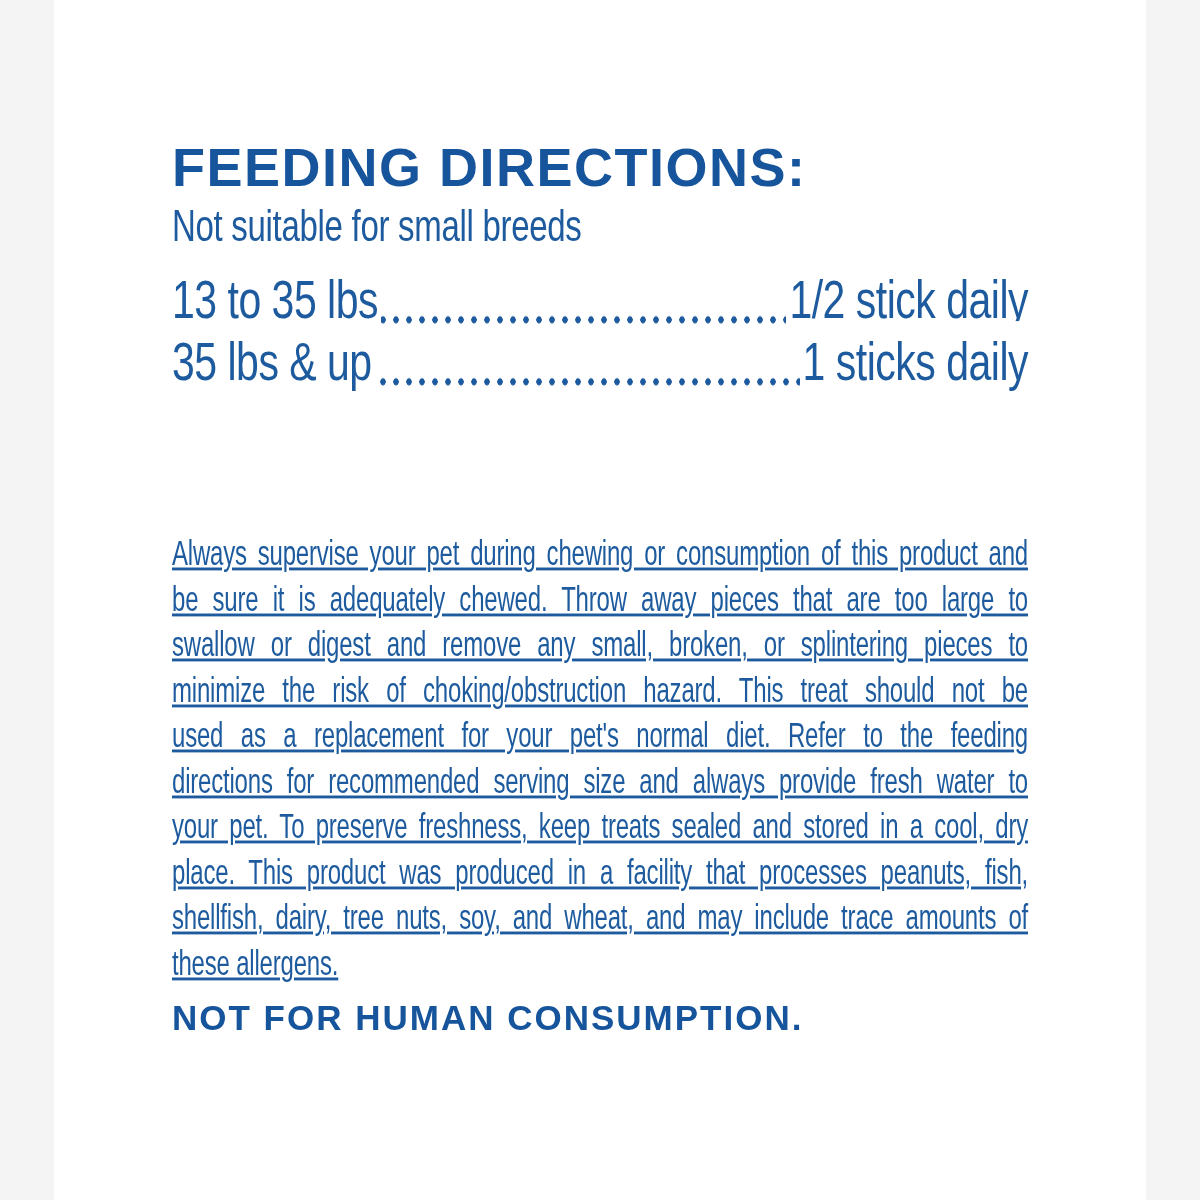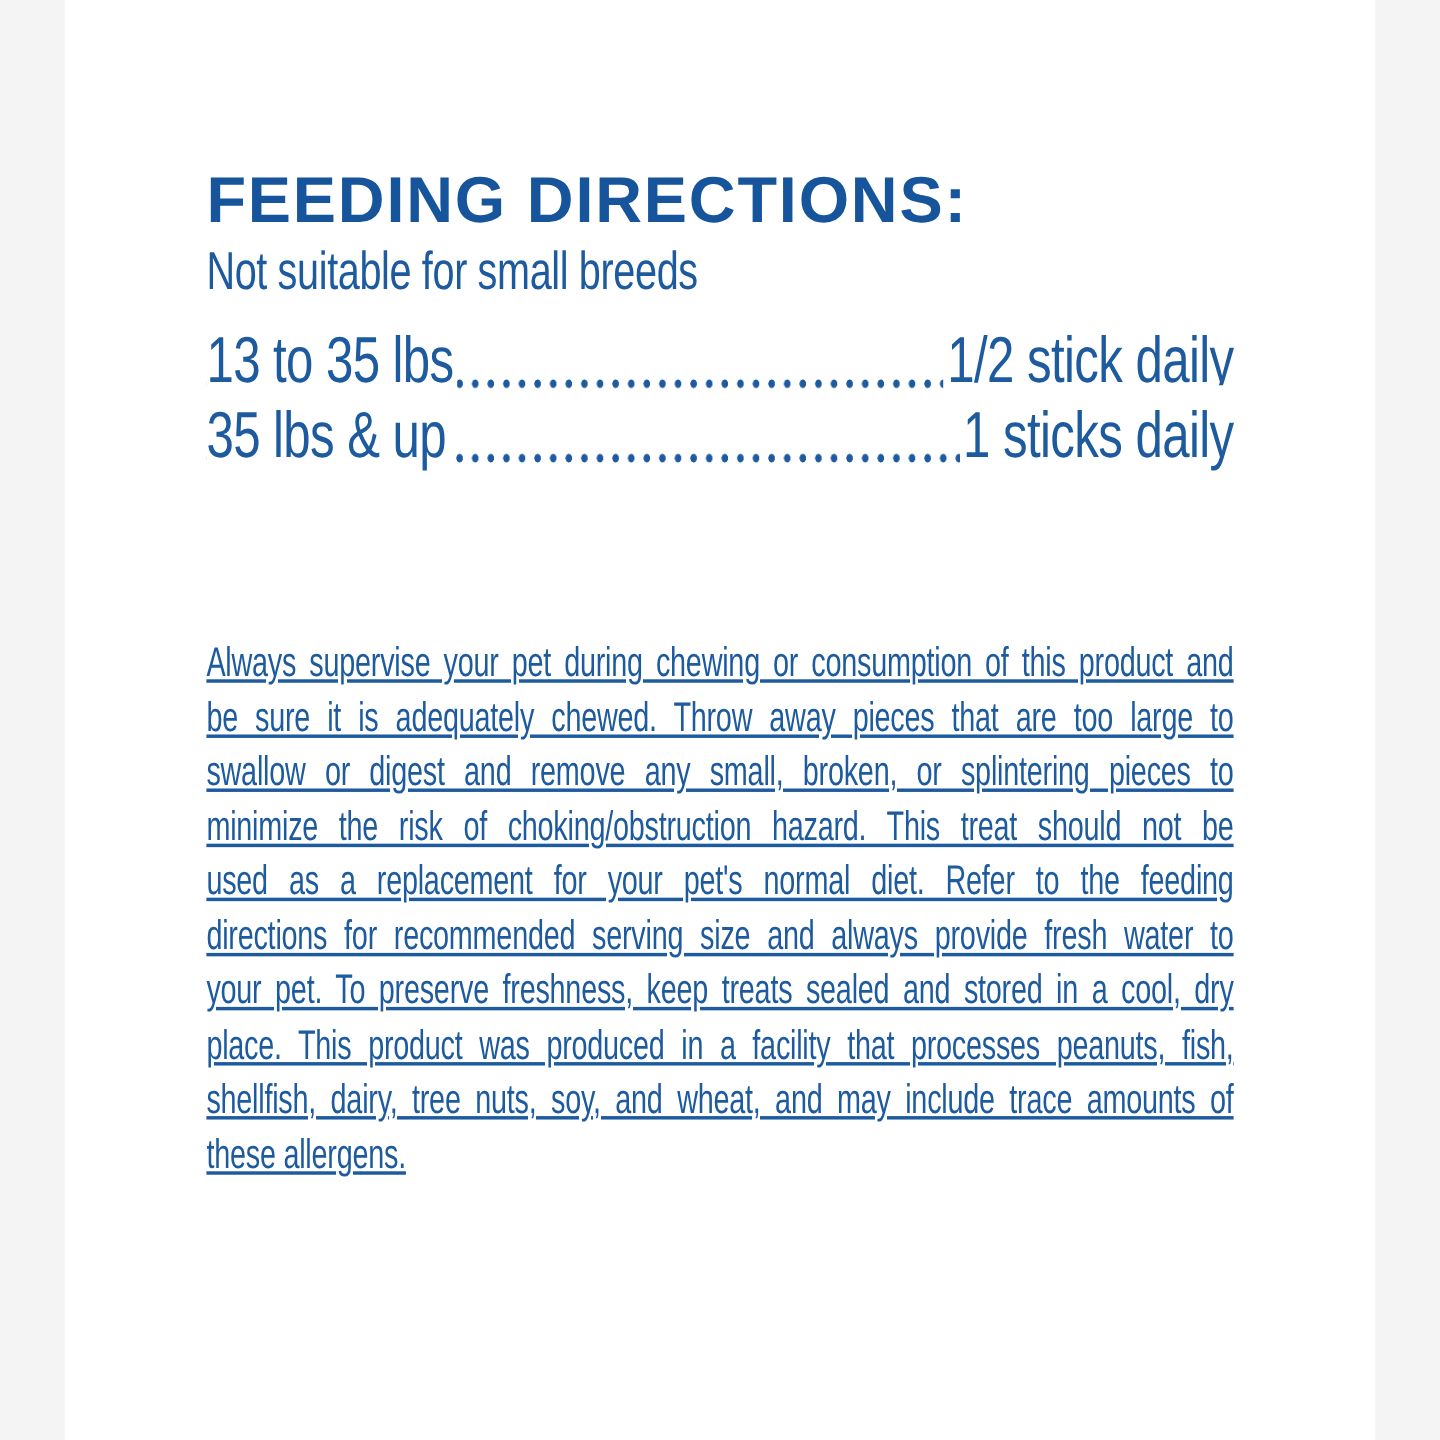--- a/index.html
+++ b/index.html
@@ -134,14 +134,15 @@
     <div class="advisory-line">swallow or digest and remove any small, broken, or splintering pieces to</div>
     <div class="advisory-line">minimize the risk of choking/obstruction hazard. This treat should not be</div>
     <div class="advisory-line">used as a replacement for your pet's normal diet. Refer to the feeding</div>
     <div class="advisory-line">directions for recommended serving size and always provide fresh water to</div>
     <div class="advisory-line">your pet. To preserve freshness, keep treats sealed and stored in a cool, dry</div>
     <div class="advisory-line">place. This product was produced in a facility that processes peanuts, fish,</div>
     <div class="advisory-line">shellfish, dairy, tree nuts, soy, and wheat, and may include trace amounts of</div>
     <div class="advisory-line last">these allergens.</div>
   </div>
 
+  <div class="warning">NOT FOR HUMAN CONSUMPTION.</div>
 
 </div>
 
 </body></html>

